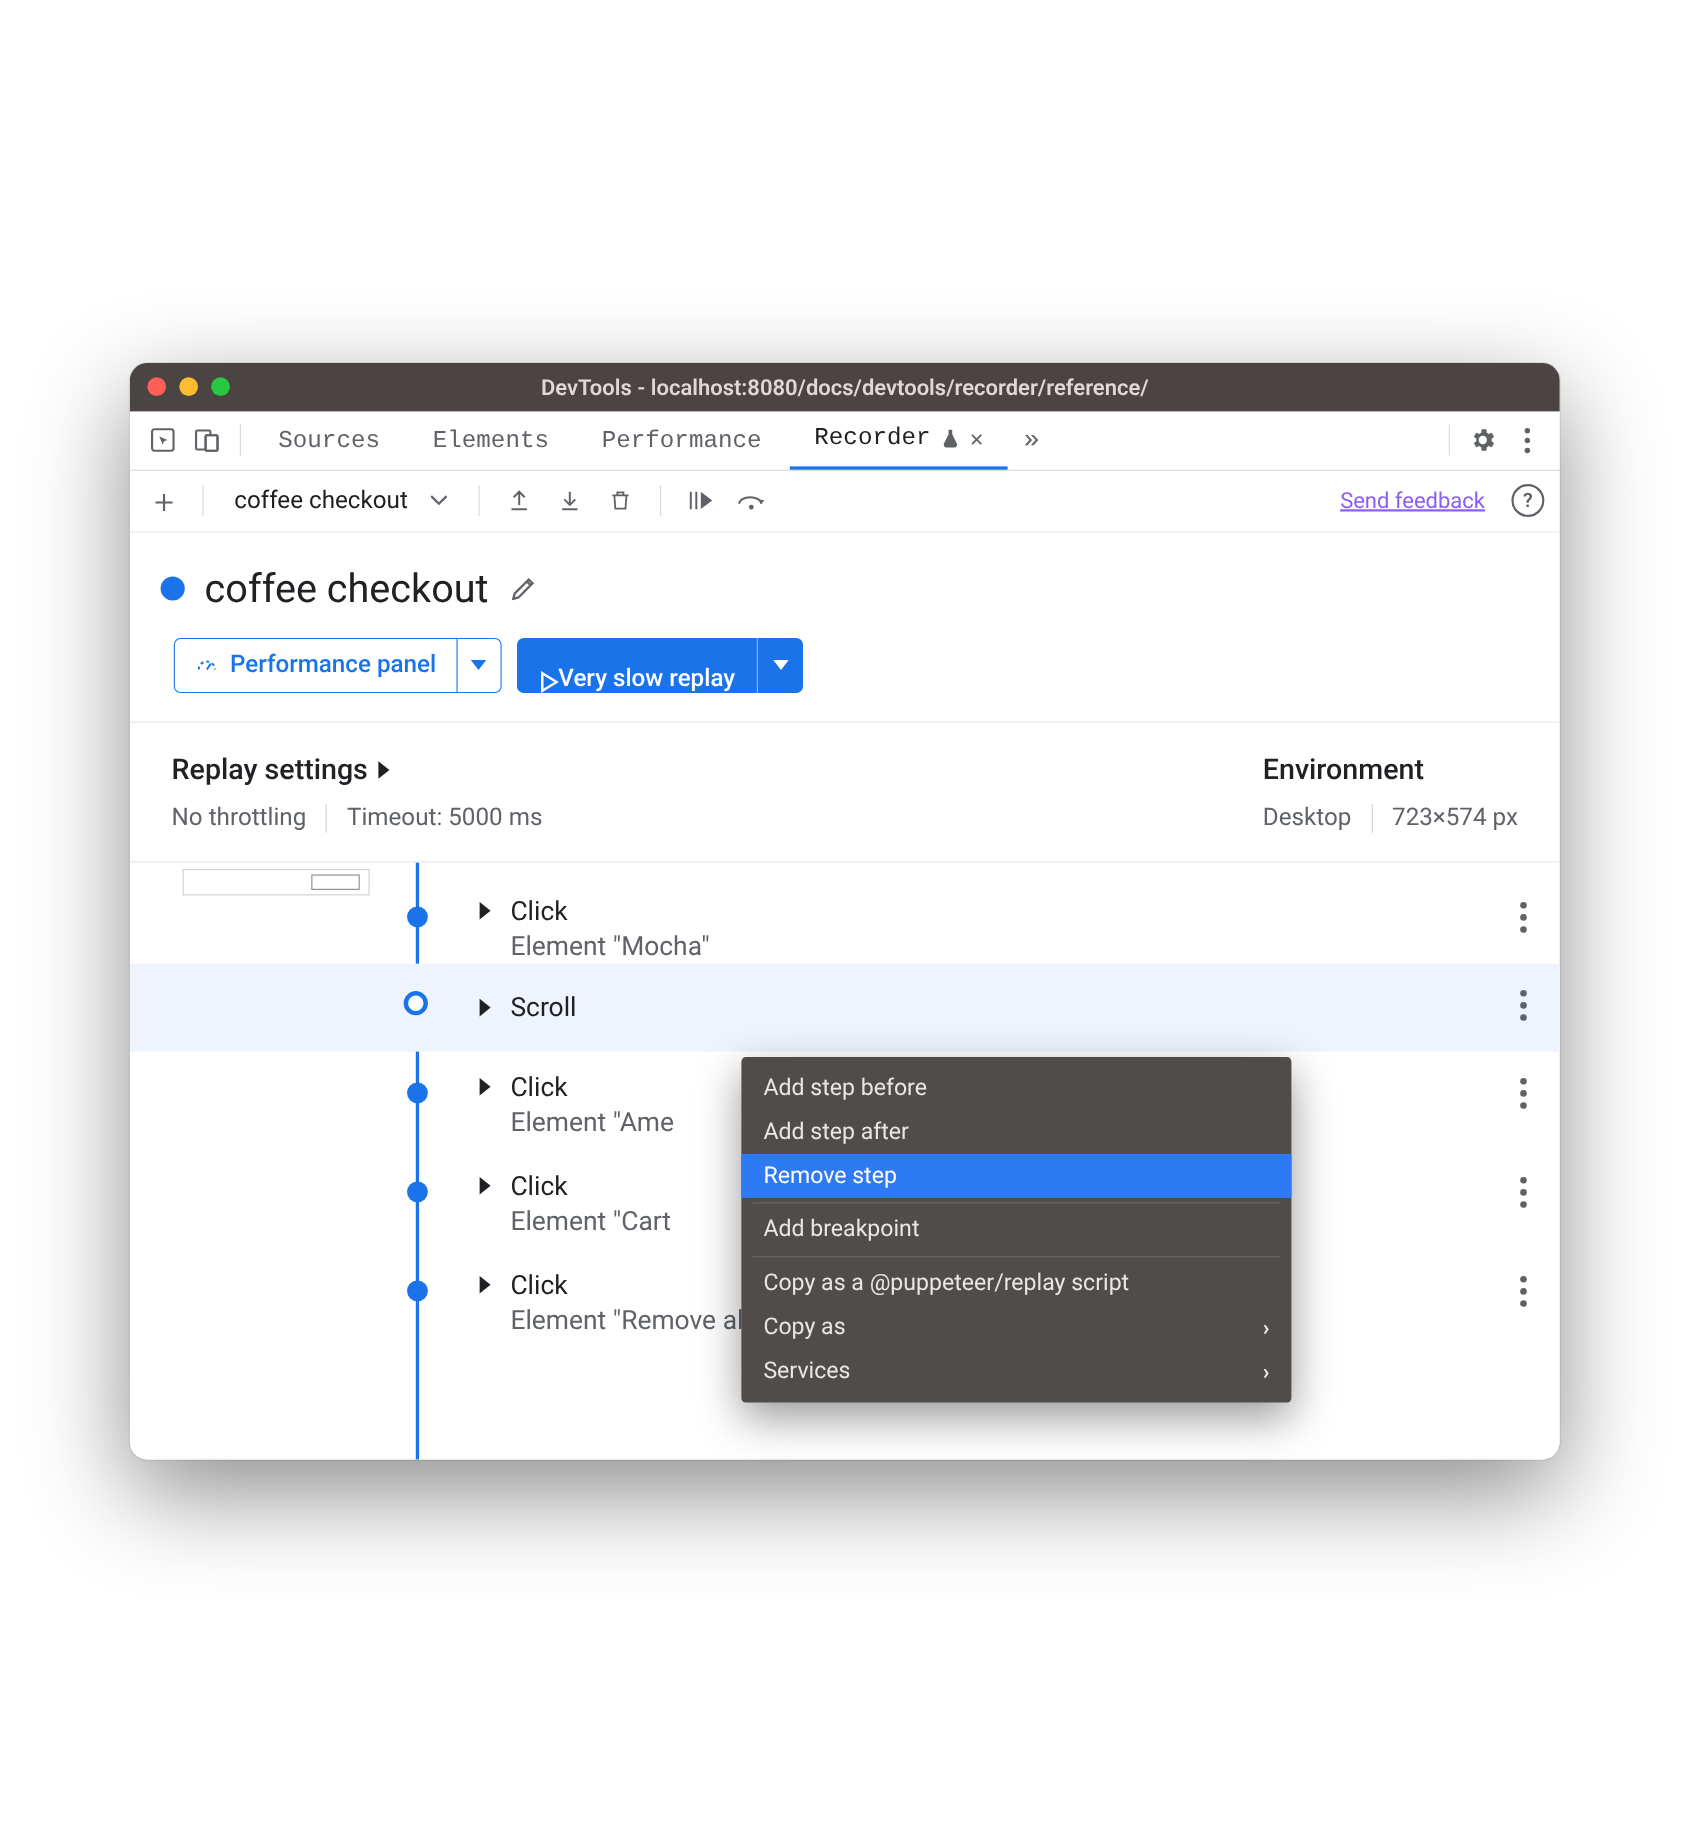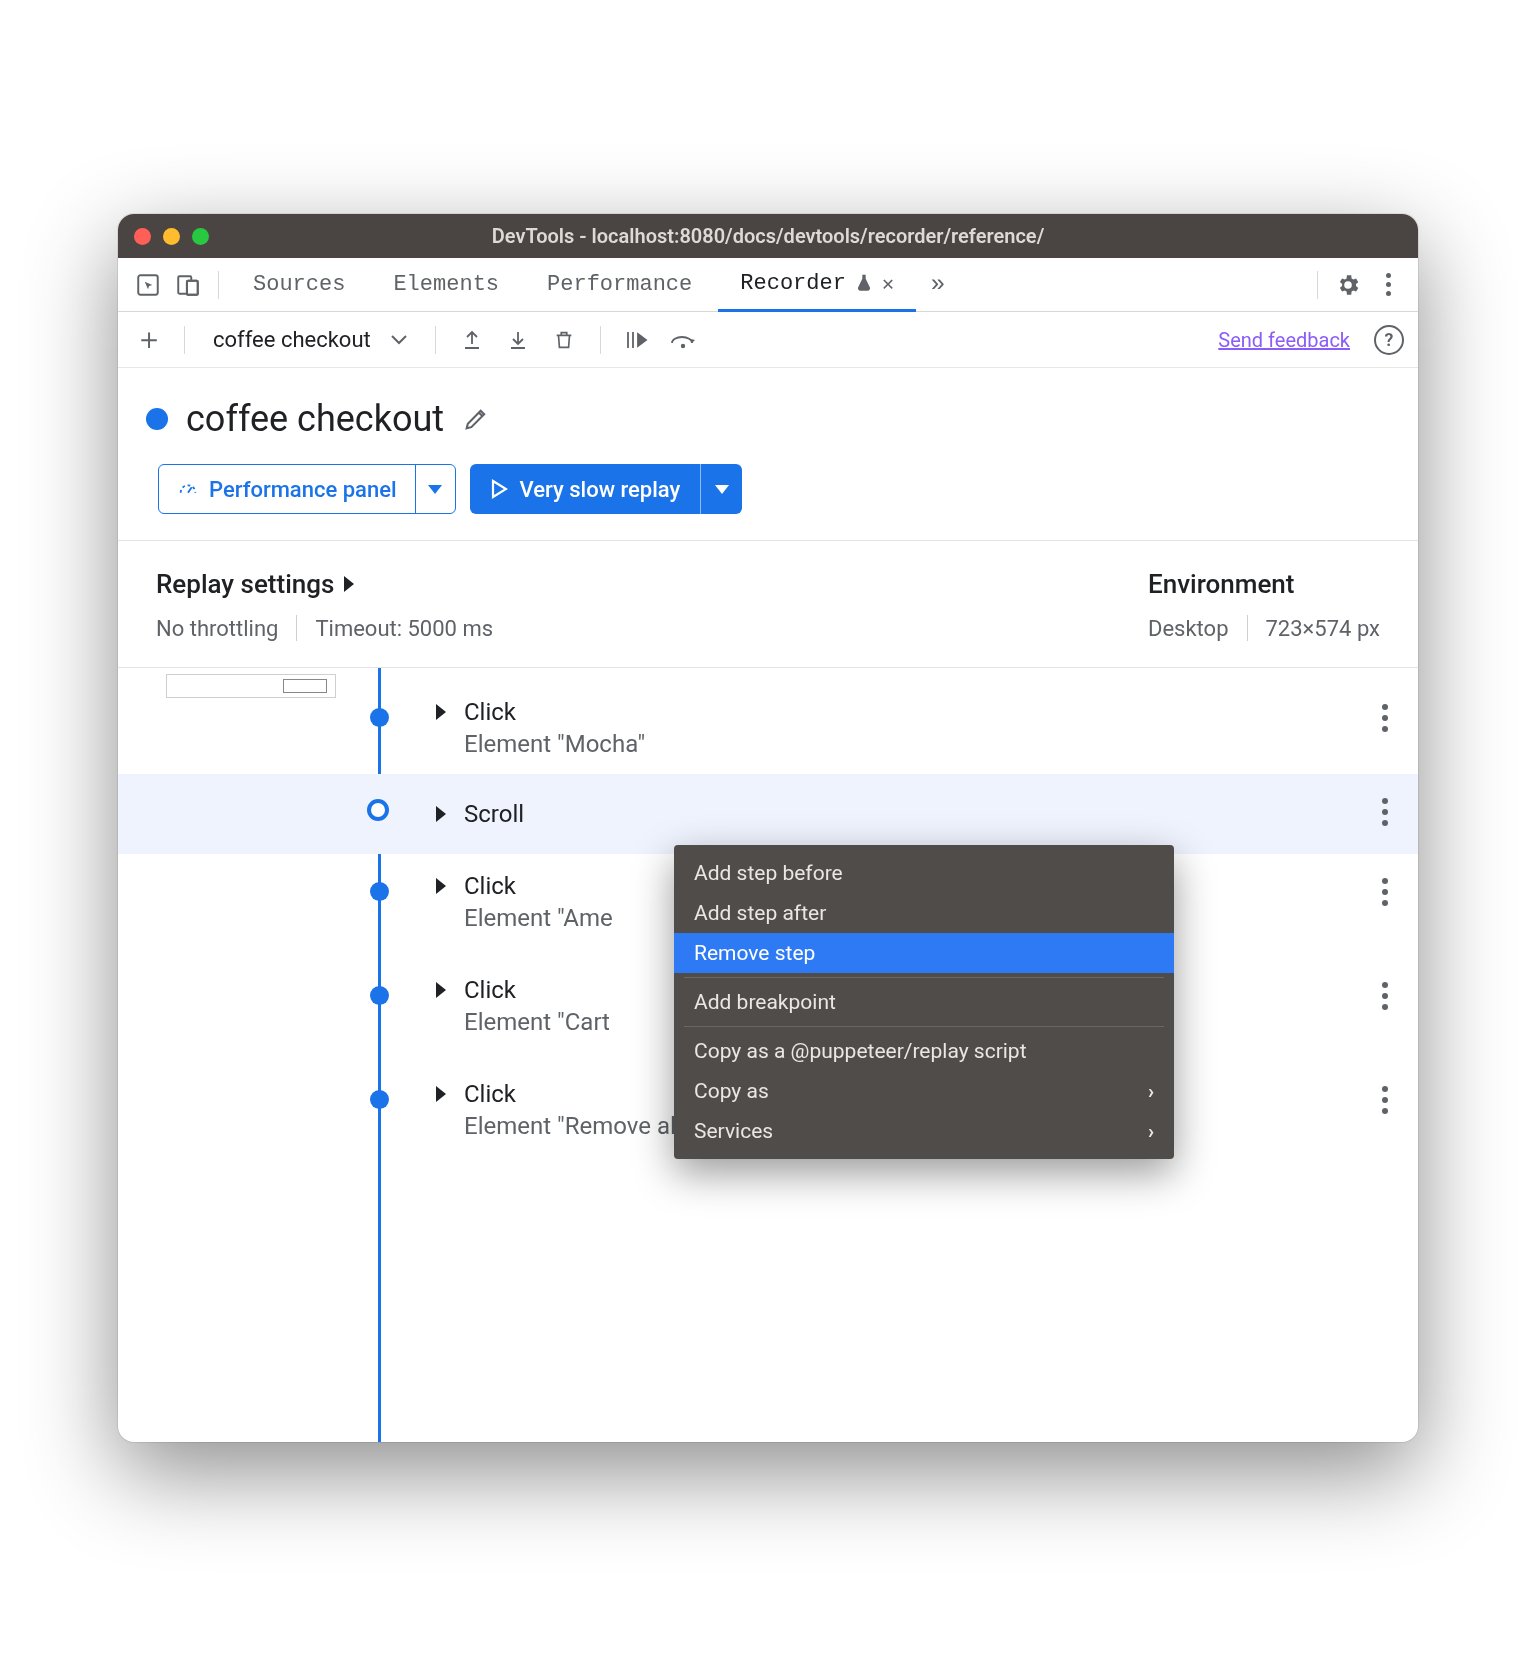--- a/index.html
+++ b/index.html
@@ -4,21 +4,21 @@
 <style>
   * { box-sizing: border-box; margin: 0; padding: 0; }
   body {
     font-family: -apple-system, BlinkMacSystemFont, "Segoe UI", Roboto, Helvetica, Arial, sans-serif;
     background: #fff;
     width: 1536px; height: 1656px;
     display: flex; align-items: center; justify-content: center;
   }
   .window-wrap {
     width: 1300px;
-    height: 1228px;
+    height: 997px;
     border-radius: 16px;
     overflow: hidden;
     box-shadow: 0 30px 90px rgba(0,0,0,0.45), 0 0 0 1px rgba(0,0,0,0.08);
     background: #fff;
     position: relative;
     display: flex;
     flex-direction: column;
   }
   
   .titlebar {
@@ -98,21 +98,21 @@
   .controls-row { display:flex; gap:14px; margin-top:24px;padding-left:12px; }
   .split-btn {
     display:flex; border-radius:6px; overflow:hidden;
     font-size:22px; font-weight:500;
     height:50px;
   }
   .split-btn.outline { border:1.5px solid #1a73e8; color:#1a73e8; background:#fff;}
   .split-btn.outline .main { padding:0 18px; display:flex; align-items:center; gap:10px;}
   .split-btn.outline .drop { border-left:1.5px solid #1a73e8; width:40px; display:flex; align-items:center; justify-content:center;}
   .split-btn.filled { background:#1a73e8; color:#fff; }
-  .split-btn.filled .main { padding:0 20px; display:flex; align-items:center; gap:12px;}
+  .split-btn.filled .main { padding:0 20px; display:flex; align-items:flex-end; gap:0;}
   .split-btn.filled .drop { border-left:1px solid rgba(255,255,255,0.5); width:42px; display:flex; align-items:center; justify-content:center;}
   .tri-down { width:0; height:0; border-left:7px solid transparent; border-right:7px solid transparent; border-top:9px solid currentColor;}
   
   .settings {
     display:flex; padding:28px 38px 26px 38px; gap:28px;
     border-bottom:1px solid #e4e4e4;
     flex-shrink:0;
     justify-content: space-between;
   }
   .settings .col h3 { font-size:26px; color:#202124; font-weight:500; display:flex; align-items:center; gap:10px;}
@@ -130,21 +130,21 @@
   .thumb {
     position:absolute; left:48px; top:6px; width:170px; height:24px;
     border:1px solid #cfcfcf; background:#fff;
   }
   .thumb::after{
     content:""; position:absolute; right:8px; top:4px; width:42px; height:12px;
     border:1px solid #888;
   }
   .step {
     position:relative; display:flex; align-items:flex-start;
-    padding: 18px 30px 16px 0;
+    padding: 18px 30px 2px 0;
   }
   .step .node {
     position:absolute; left:252px; width:19px; height:19px; background:#1a73e8; border-radius:50%;
     top:28px;
   }
   .step.selected { background:#eef3fd; }
   .step.selected .node { background:#fff; border:4px solid #1a73e8; left:249px; width:22px; height:22px; top:25px;}
   .step-body { margin-left:318px; display:flex; gap:18px; }
   .caret { margin-top:6px; }
   .step-title { font-size:24px; color:#202124; }

